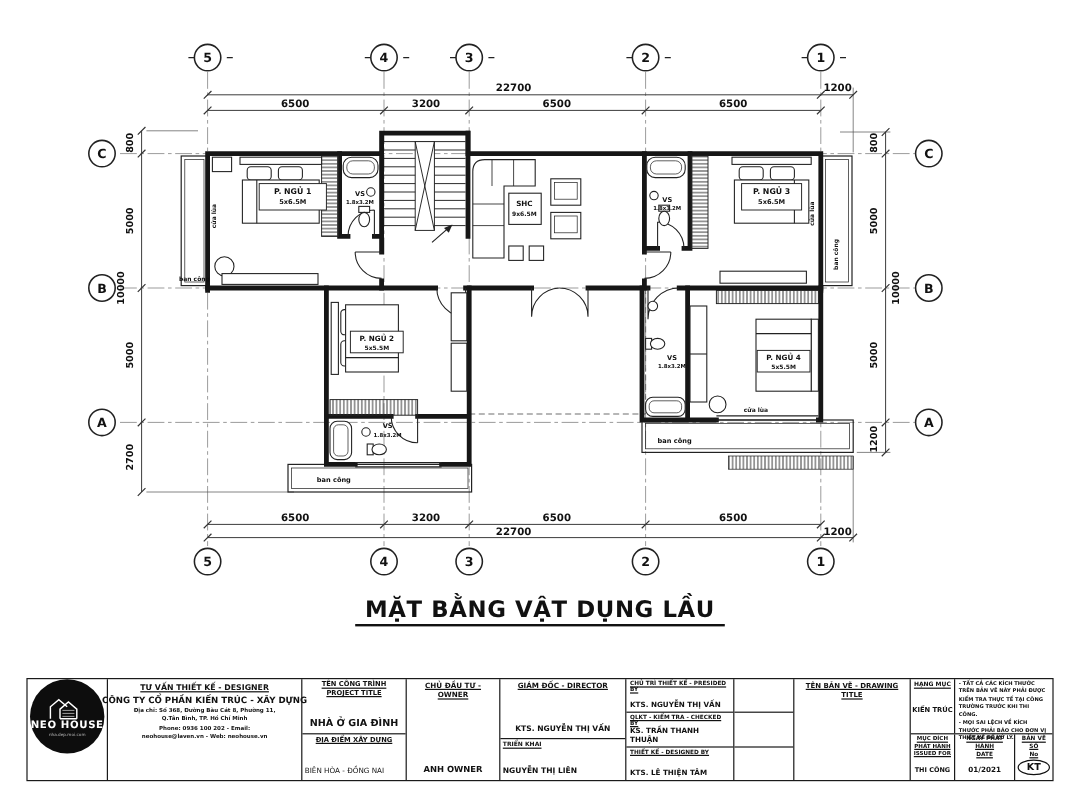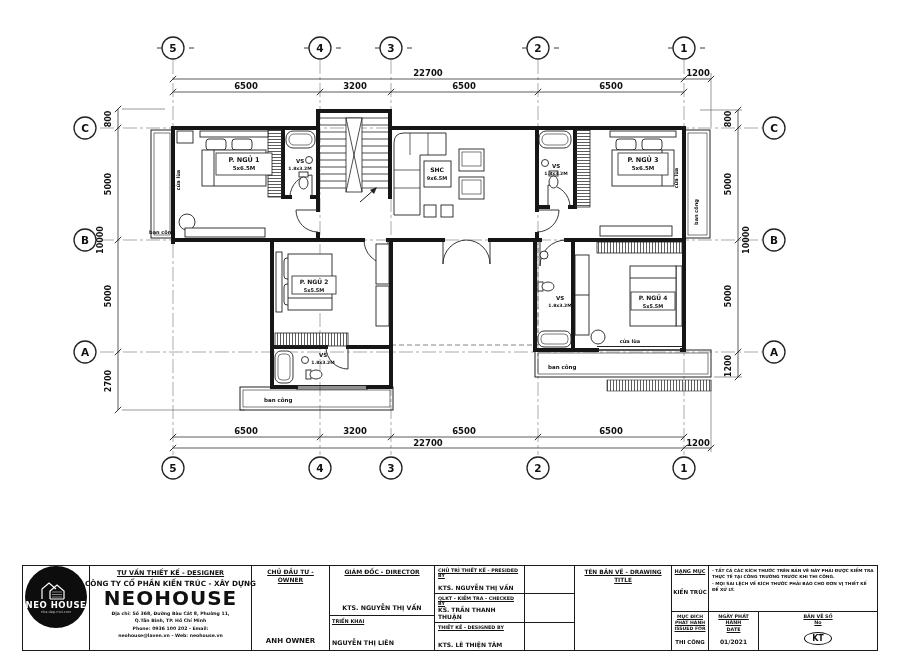--- a/index.html
+++ b/index.html
@@ -371,39 +371,50 @@
     <text transform="rotate(-90 698 212)" x="698" y="212" font-size="5">ban công</text>
     <text x="264" y="402" font-size="5.5" text-anchor="start">ban công</text>
     <text x="548" y="369" font-size="5.5" text-anchor="start">ban công</text>
     <text transform="rotate(-90 180 180)" x="180" y="180" font-size="5">cửa lùa</text>
     <text transform="rotate(-90 678 178)" x="678" y="178" font-size="5">cửa lùa</text>
     <text x="630" y="343" font-size="5">cửa lùa</text>
   </g>
 </svg>
 
 <div id="plan-title">
+  <div class="t1">MẶT BẰNG VẬT DỤNG LẦU</div>
 </div>
 
 <div id="tb">
   <div class="tbc c-logo">
     <div class="logo-circle">
       <svg width="34" height="20" viewBox="0 0 34 20">
         <path d="M3,19 V9 L10,3 L17,9 M11,19 V11 L18,5 L25,11 V19 M11,19 H25" stroke="#fff" stroke-width="1.2" fill="none"></path>
         <path d="M13,12 H23 M13,14.5 H23 M13,17 H23" stroke="#fff" stroke-width="0.5"></path>
       </svg>
       <div class="logo-brand">NEO HOUSE</div>
       <div class="logo-tag">nha.dep.moi.com</div>
     </div>
   </div>
   <div class="tbc c-designer">
     <div class="h">TƯ VẤN THIẾT KẾ - DESIGNER</div>
     <div class="co">CÔNG TY CỔ PHẦN KIẾN TRÚC - XÂY DỰNG</div>
-    <div class="brand">NEOHOUSE</div>
     <div class="addr">Địa chỉ: Số 368, Đường Bàu Cát 8, Phường 11, Q.Tân Bình, TP. Hồ Chí Minh</div>
     <div class="addr">Phone: 0936 100 202 - Email: neohouse@laven.vn - Web: neohouse.vn</div>
+  </div>
+  <div class="tbc c-project">
+    <div class="r1">
+      <div class="h">TÊN CÔNG TRÌNH</div>
+      <div class="h">PROJECT TITLE</div>
+      <div class="v">NHÀ Ở GIA ĐÌNH</div>
+    </div>
+    <div class="r2">
+      <div class="h">ĐỊA ĐIỂM XÂY DỰNG</div>
+      <div class="v2">BIÊN HÒA - ĐỒNG NAI</div>
+    </div>
   </div>
   <div class="tbc c-owner">
     <div class="h">CHỦ ĐẦU TƯ - OWNER</div>
     <div class="v">ANH OWNER</div>
   </div>
   <div class="tbc c-director">
     <div class="r1">
       <div class="h">GIÁM ĐỐC - DIRECTOR</div>
       <div class="v">KTS. NGUYỄN THỊ VẤN</div>
     </div>

